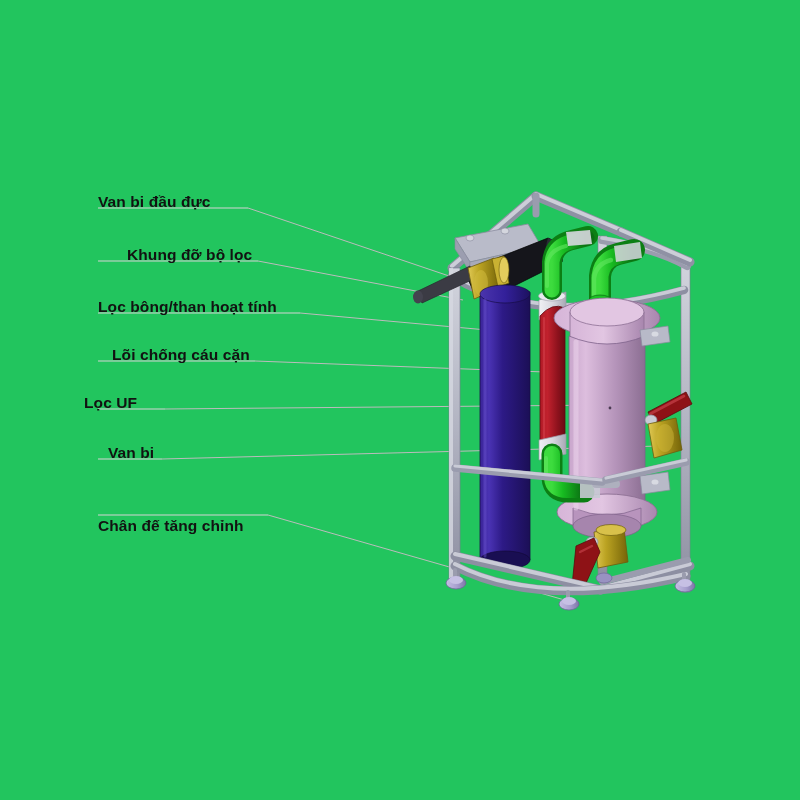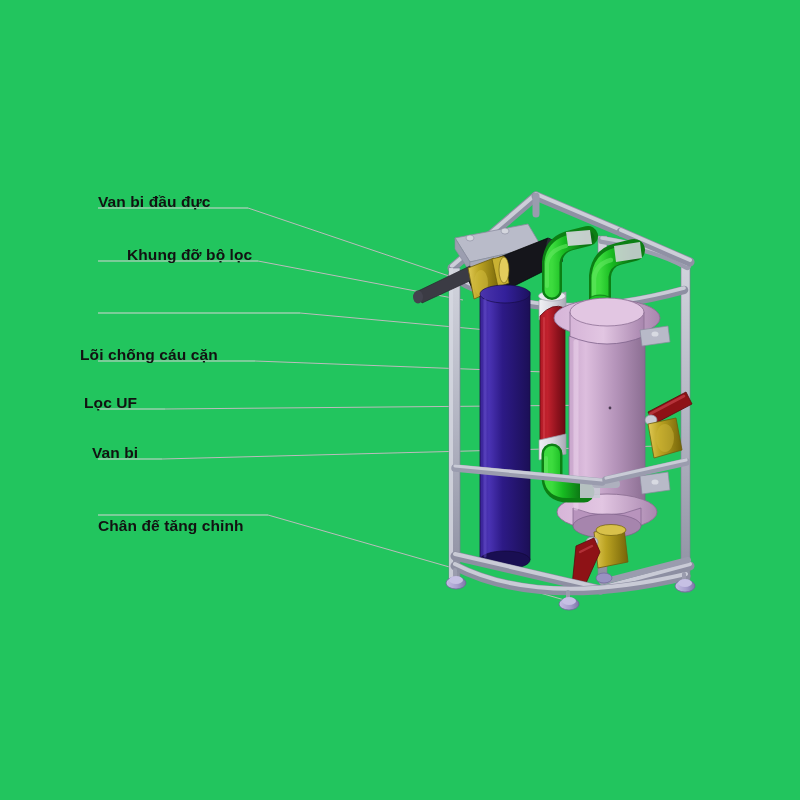--- a/index.html
+++ b/index.html
@@ -312,18 +312,19 @@
       </g>
       <g>
         <ellipse cx="604" cy="578" rx="8" ry="5" fill="#9992c2" stroke="#6e679a" stroke-width="0.7"></ellipse>
       </g>
     </g>
 
   </svg>
 
   <div class="label-text" style="left:98px; top:194px;">Van bi đầu đực</div>
   <div class="label-text" style="left:98px; top:247px;margin-left:29px;">Khung đỡ bộ lọc</div>
-  <div class="label-text" style="left:80px; top:347px;">Lõi chống cáu cặn</div>
+  <div class="label-text" style="left:98px; top:299px;">Lọc bông/than hoạt tính</div>
+  <div class="label-text" style="left:112px; top:347px;">Lõi chống cáu cặn</div>
   <div class="label-text" style="left:84px; top:395px;">Lọc UF</div>
-  <div class="label-text" style="left:92px; top:445px;">Van bi</div>
+  <div class="label-text" style="left:108px; top:445px;">Van bi</div>
   <div class="label-text" style="left:98px; top:518px;">Chân đế tăng chỉnh</div>
 
 </div>
 
 </body></html>

